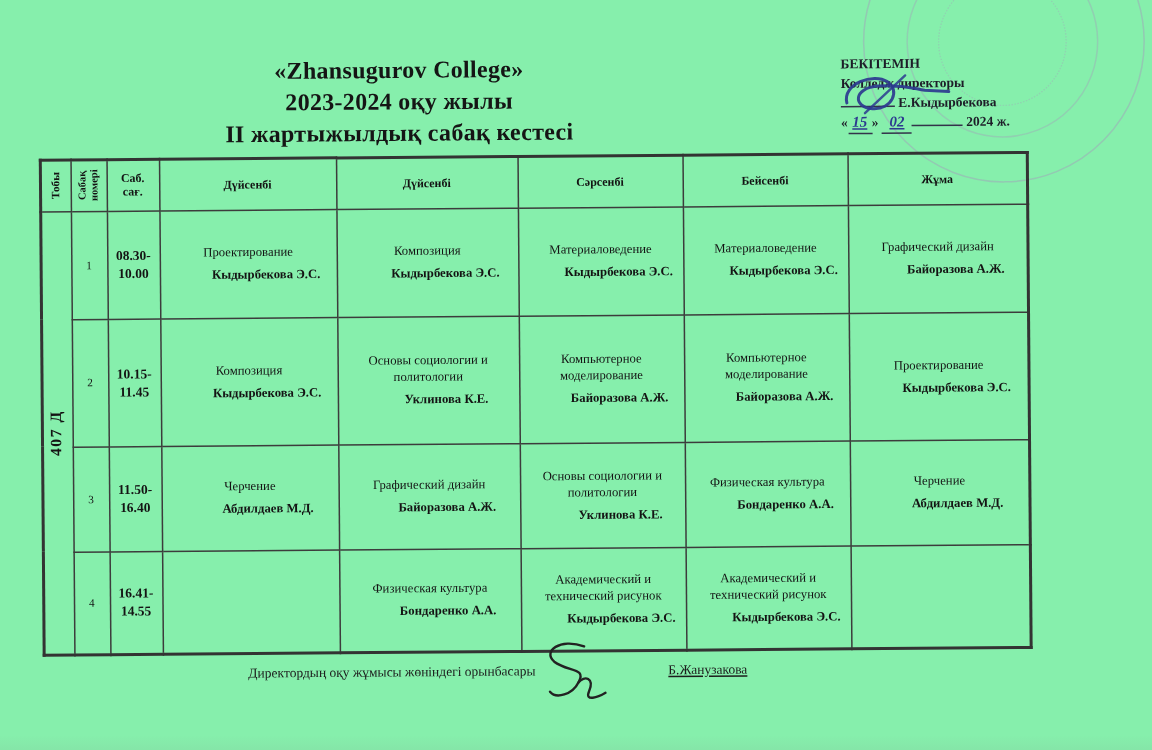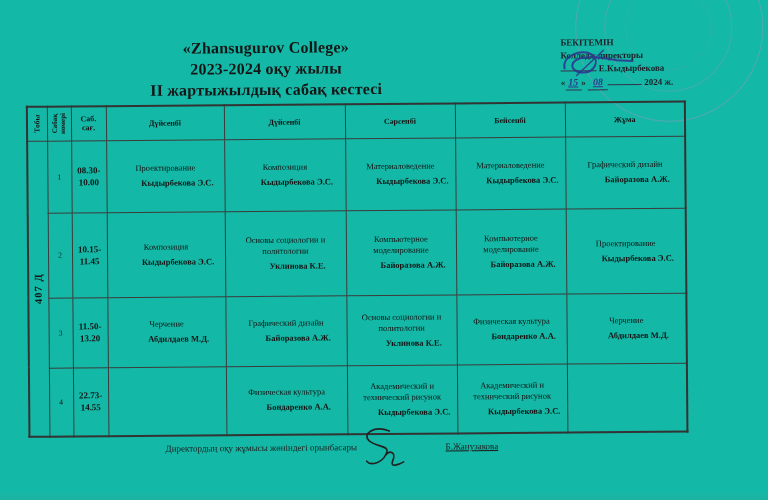--- a/index.html
+++ b/index.html
@@ -1,18 +1,18 @@
 <!DOCTYPE html>
 <html><head>
 <meta charset="utf-8">
 <style>
   * { margin:0; padding:0; box-sizing:border-box; }
   html,body { width:768px; height:500px; }
   body { font-family:"Liberation Serif", serif; background:#ffffff; overflow:hidden; }
-  .sheet { position:relative; width:768px; height:500px; background:#14b8a6; overflow:hidden; }
+  .sheet { position:relative; width:768px; height:500px; background:#86efac; overflow:hidden; }
   .tilt { position:absolute; inset:0; transform:rotate(-0.45deg); transform-origin:50% 50%; }
 
   
   .title-block { position:absolute; left:110px; top:36px; width:315px; text-align:center; color:#151515; }
   .title-block div { font-weight:bold; font-size:16px; line-height:21px; letter-spacing:.2px; }
 
   
   .approval { position:absolute; left:562px; top:38px; width:185px; font-size:9px; line-height:13px; color:#1d1d28; font-weight:bold; }
   .approval .u { display:inline-block; border-bottom:1px solid #33334a; text-align:center; }
   .approval .hand { font-style:italic; color:#2c3a8f; font-size:10px;text-decoration:underline; }
@@ -68,21 +68,21 @@
 
     <div class="approval">
       <div>БЕКІТЕМІН</div>
       <div>Колледж директоры</div>
       <div>
         <span class="sigline"></span>
         <span>Е.Кыдырбекова</span>
       </div>
       <div>
         <span>«</span><span class="u" style="width:16px;"><span class="hand">15</span></span><span>»</span>
-        <span class="u" style="width:20px;"><span class="hand">08</span></span><span class="datebar"></span>
+        <span class="u" style="width:20px;"><span class="hand">02</span></span><span class="datebar"></span>
         <span>2024 ж.</span>
       </div>
     </div>
 
     <svg class="sig-svg" style="left:556px; top:46px;" width="104" height="38" viewBox="0 0 104 38">
       <path d="M10 24 C7 11 28 4 37 10 C46 16 40 29 27 28 C14 27 14 14 31 13 C48 12 55 15 62 16 L78 17" stroke="#2c3a8f" stroke-width="2" fill="none" stroke-linecap="round" opacity="0.92"></path>
       <path d="M22 31 L49 6" stroke="#2c3a8f" stroke-width="1.6" fill="none" stroke-linecap="round" opacity="0.85"></path>
     </svg>
 
     <table class="schedule">
@@ -167,21 +167,21 @@
             </td>
     <td class="day-cell">
               <div class="subject">Проектирование</div>
               <div class="teacher">Кыдырбекова Э.С.</div>
             </td>
   </tr>
           <tr class="r3">
     <td class="num">3</td>
     <td class="time">
       <div class="t1">11.50-</div>
-      <div class="t2">13.20</div>
+      <div class="t2">16.40</div>
     </td>
     <td class="day-cell">
               <div class="subject">Черчение</div>
               <div class="teacher">Абдилдаев М.Д.</div>
             </td>
     <td class="day-cell">
               <div class="subject">Графический дизайн</div>
               <div class="teacher">Байоразова А.Ж.</div>
             </td>
     <td class="day-cell">
@@ -193,21 +193,21 @@
               <div class="teacher">Бондаренко А.А.</div>
             </td>
     <td class="day-cell">
               <div class="subject">Черчение</div>
               <div class="teacher">Абдилдаев М.Д.</div>
             </td>
   </tr>
           <tr class="r4">
     <td class="num">4</td>
     <td class="time">
-      <div class="t1">22.73-</div>
+      <div class="t1">16.41-</div>
       <div class="t2">14.55</div>
     </td>
     <td class="day-cell">
               <div class="subject"></div>
               <div class="teacher"></div>
             </td>
     <td class="day-cell">
               <div class="subject">Физическая культура</div>
               <div class="teacher">Бондаренко А.А.</div>
             </td>

